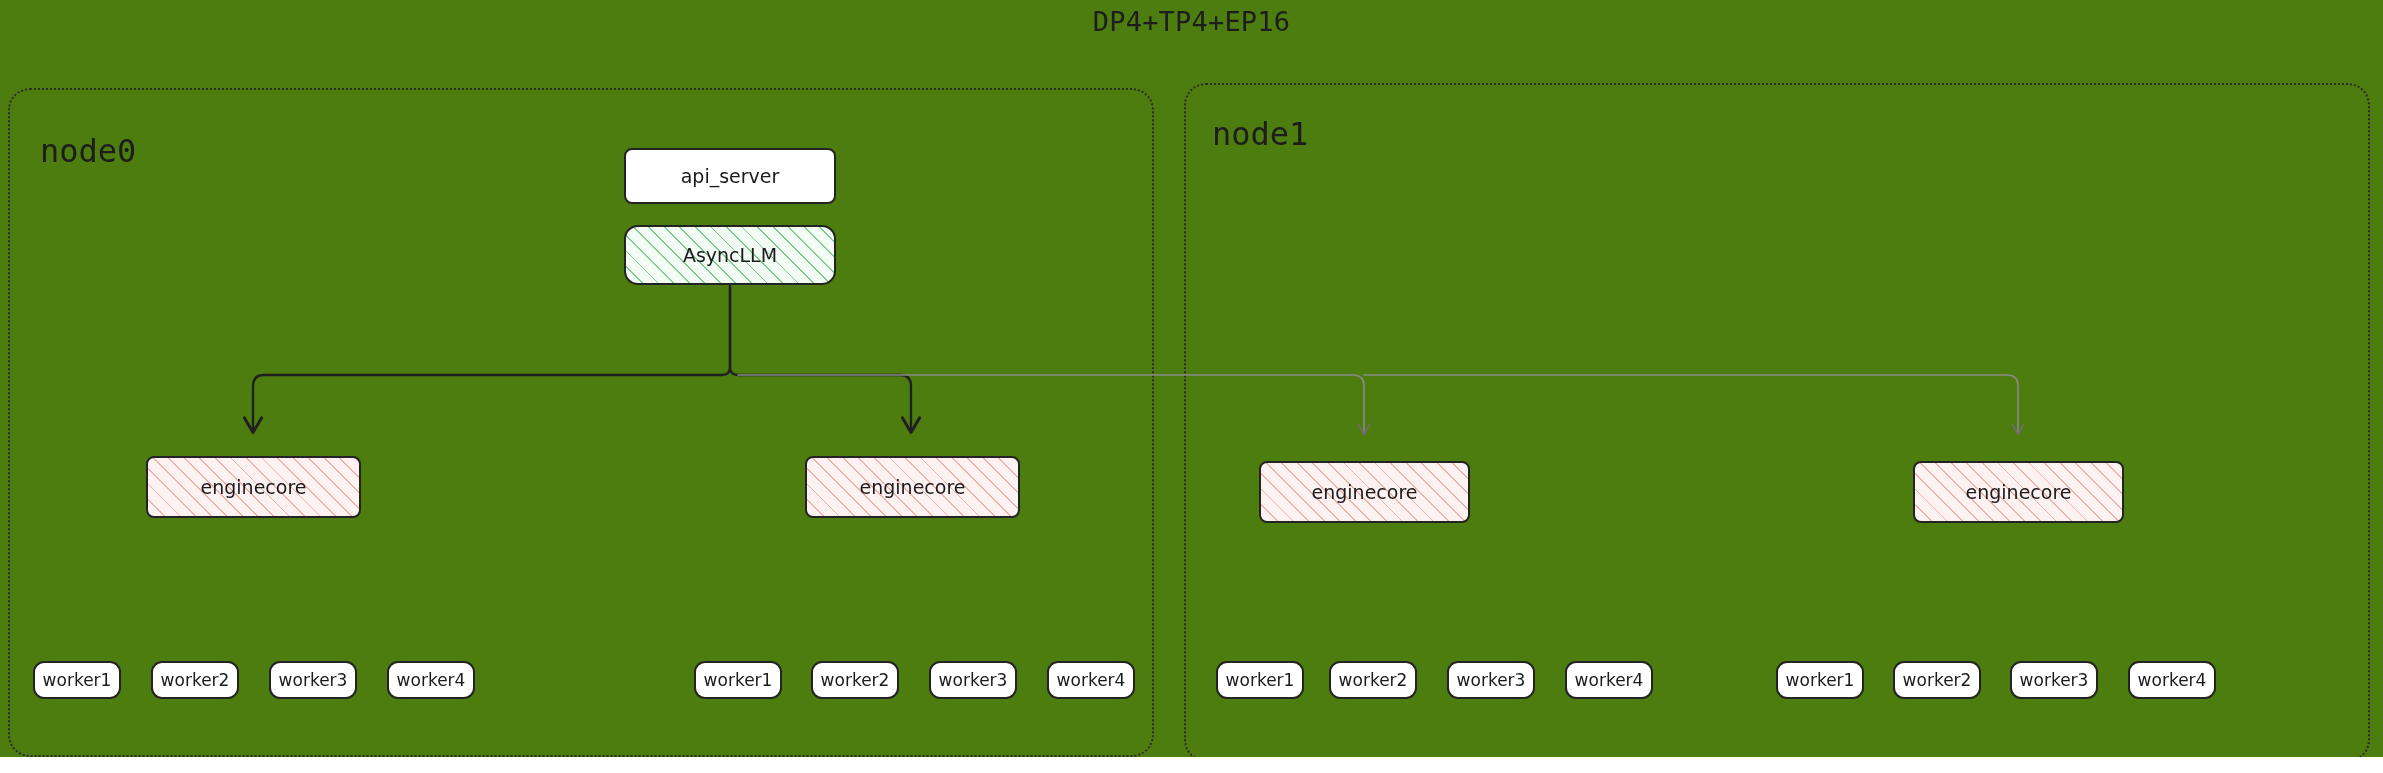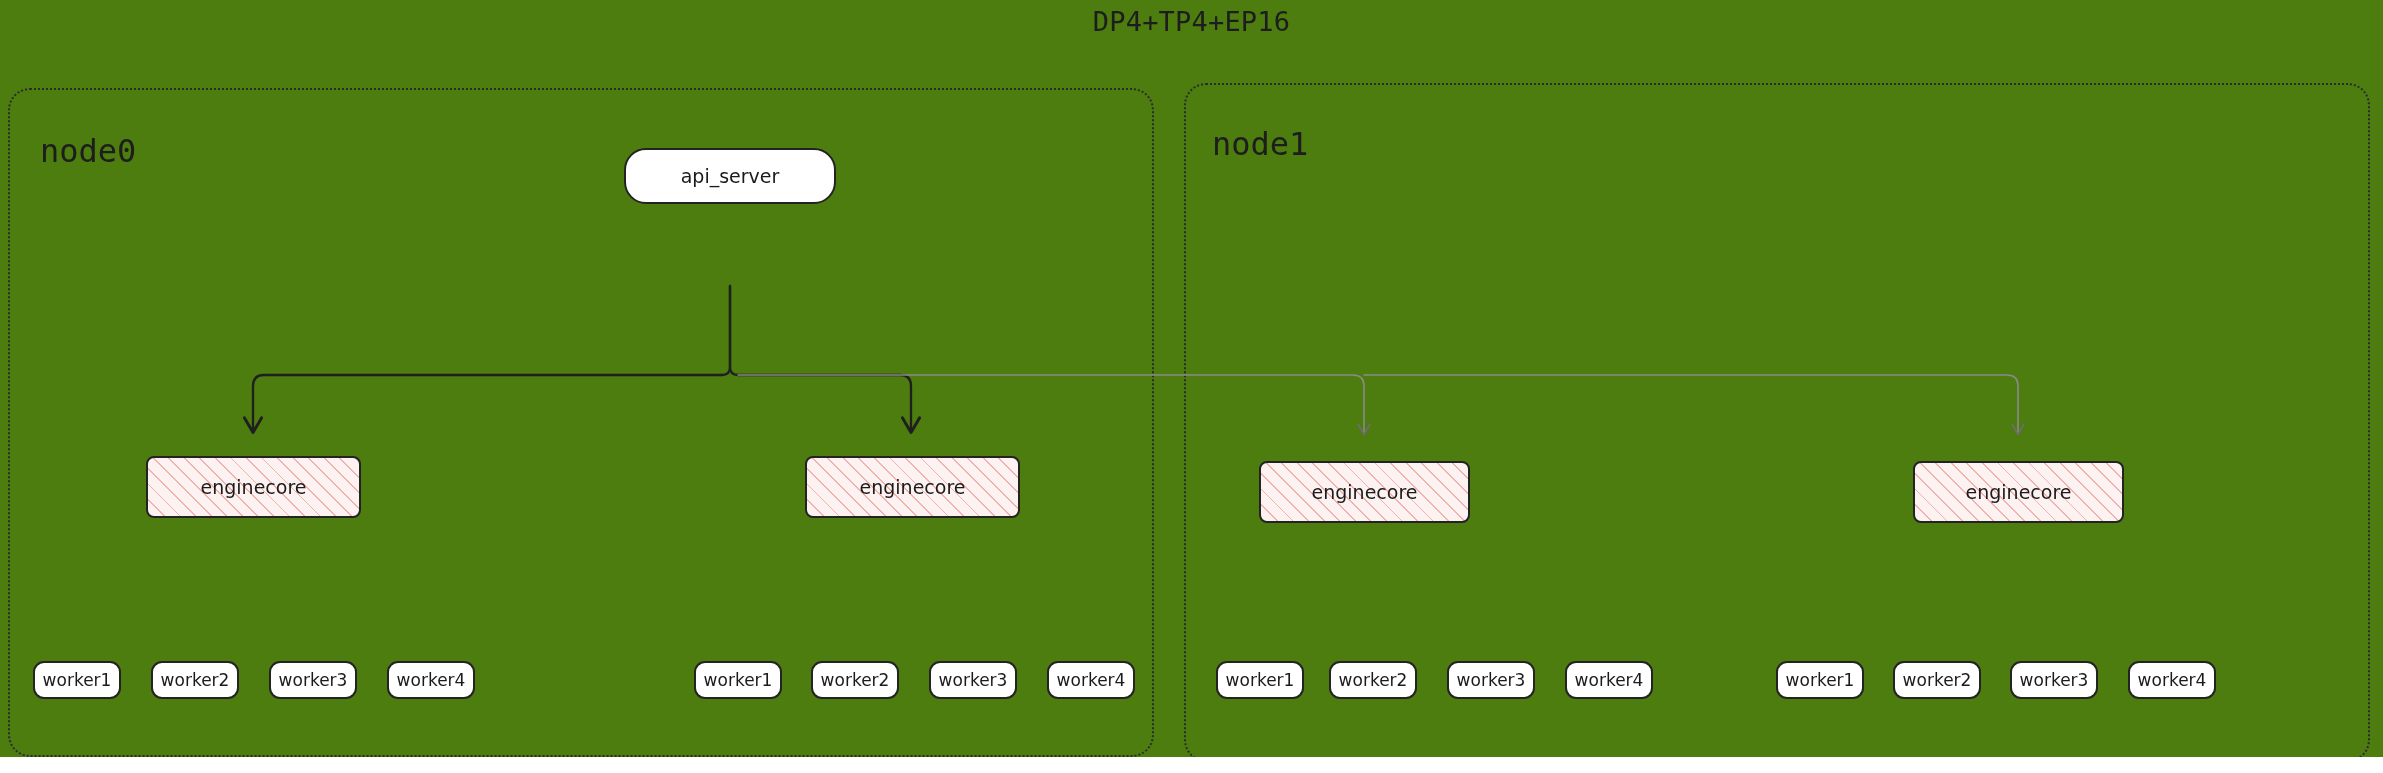--- a/index.html
+++ b/index.html
@@ -64,21 +64,21 @@
     border: 2px solid #232323;
     border-radius: 12px;
     background: #ffffff;
     font-size: 19px;
     color: #1b1b1b;
     white-space: nowrap;
   }
 
   
   .box-api {
-    border-radius: 22px;
+    border-radius: 8px;
     border-width: 2.2px;
     z-index: 3;
     text-align: center;
   }
 
   
   .box-async {
     border-radius: 14px;
     border-width: 2.2px;
     background-color: #f2fbf4;
@@ -129,21 +129,21 @@
 <body>
 
 <div id="canvas">
 
   <div class="diagram-title">DP4+TP4+EP16</div>
 
   <div class="node-box" style="left:8px; top:88px; width:1146px; height:669px;"></div>
   <div class="node-label" style="left:40px; top:132px;">node0</div>
 
   <div class="node-box" style="left:1184px; top:83px; width:1186px; height:679px;"></div>
-  <div class="node-label" style="left:1212px; top:125px;">node1</div>
+  <div class="node-label" style="left:1212px; top:115px;">node1</div>
 
   <svg id="edges" viewBox="0 0 2383 773" width="2383" height="773">
     <defs>
       <marker id="arrow-dark" viewBox="0 0 12 12" refX="9.2" refY="6" markerWidth="9" markerHeight="9" orient="auto-start-reverse">
         <path d="M 1 1 L 9.5 6 L 1 11" fill="none" stroke="#1f1f1f" stroke-width="1.7" stroke-linecap="round" stroke-linejoin="round"></path>
       </marker>
       <marker id="arrow-light" viewBox="0 0 12 12" refX="9.2" refY="6" markerWidth="9" markerHeight="9" orient="auto-start-reverse">
         <path d="M 1 1 L 9.5 6 L 1 11" fill="none" stroke="#6e6e6e" stroke-width="1.5" stroke-linecap="round" stroke-linejoin="round"></path>
       </marker>
     </defs>
@@ -155,20 +155,21 @@
 
     <path d="M 738 375 L 900 375 Q 911 375 911 386 L 911 432" fill="none" stroke="#1f1f1f" stroke-width="2.3" stroke-linecap="round" marker-end="url(#arrow-dark)"></path>
 
     <path d="M 738 375 L 1353 375 Q 1364 375 1364 386 L 1364 434" fill="none" stroke="#8a8a8a" stroke-width="1.6" stroke-linecap="round" marker-end="url(#arrow-light)"></path>
 
     <path d="M 1364 375 L 2007 375 Q 2018 375 2018 386 L 2018 434" fill="none" stroke="#8a8a8a" stroke-width="1.6" stroke-linecap="round" marker-end="url(#arrow-light)"></path>
   </svg>
 
   <div class="rbox box-api" style="left:624px; top:148px; width:212px; height:56px;">api_server</div>
 
+  <div class="rbox box-async" style="left:624px; top:225px; width:212px; height:60px;">AsyncLLM</div>
 
   <div class="rbox box-engine" style="left:146px; top:456px; width:215px; height:62px;">enginecore</div>
 
   <div class="rbox box-engine" style="left:805px; top:456px; width:215px; height:62px;">enginecore</div>
 
   <div class="rbox box-engine" style="left:1259px; top:461px; width:211px; height:62px;">enginecore</div>
 
   <div class="rbox box-engine" style="left:1913px; top:461px; width:211px; height:62px;">enginecore</div>
 
   <div class="rbox box-worker" style="left:33px; top:641px; width:88px; height:38px;">worker1</div>

